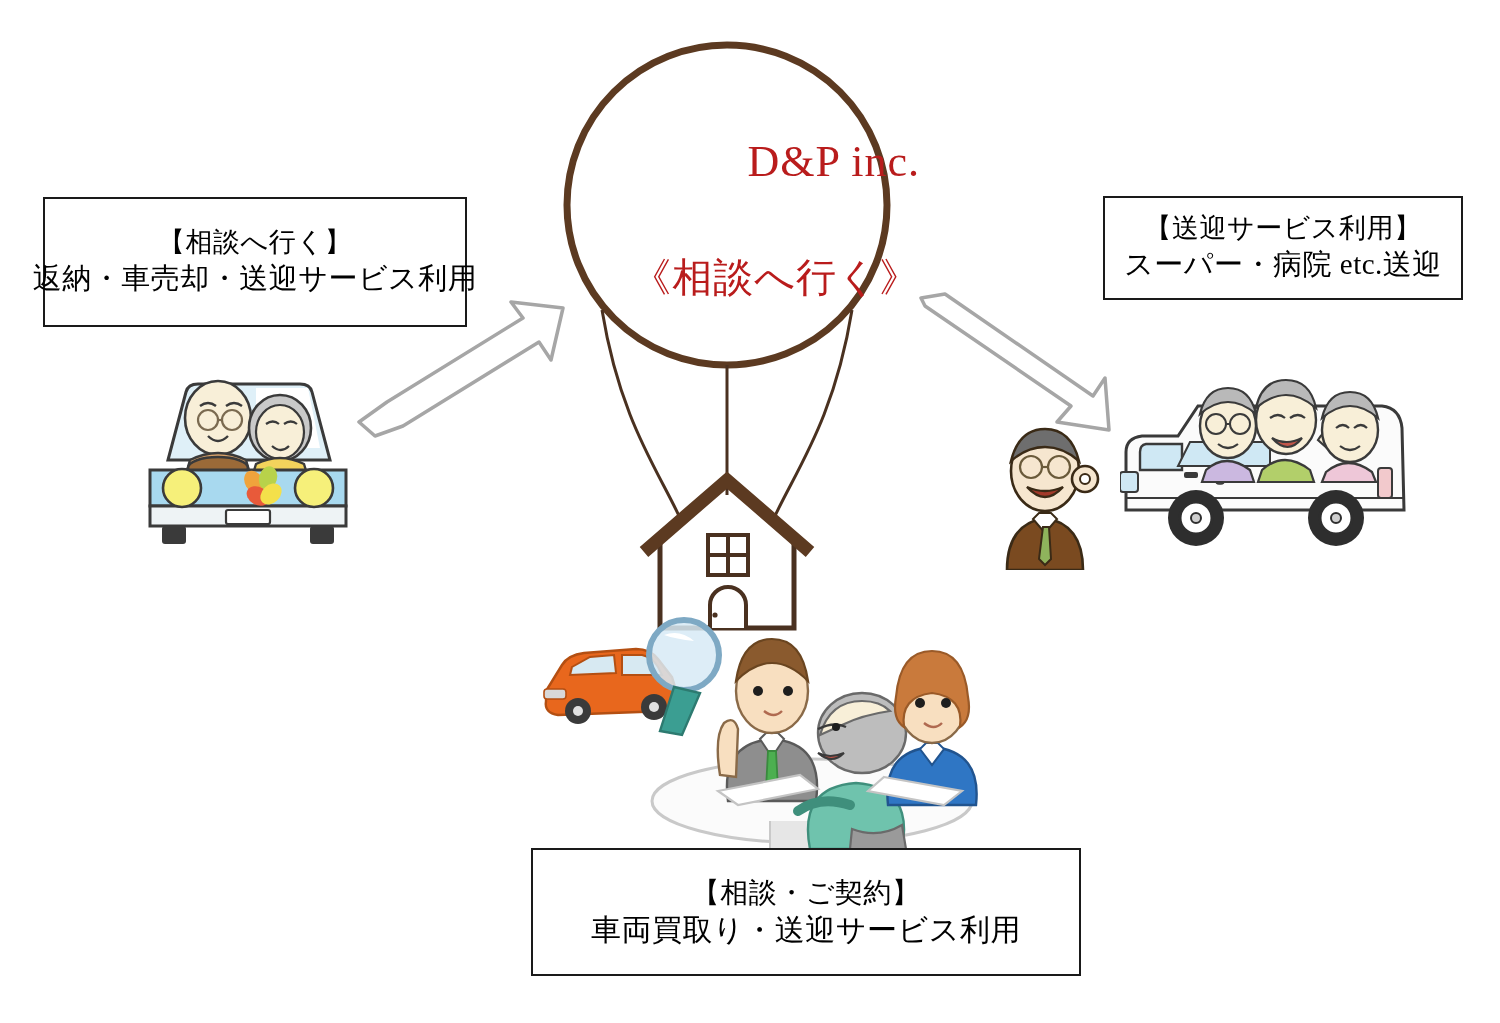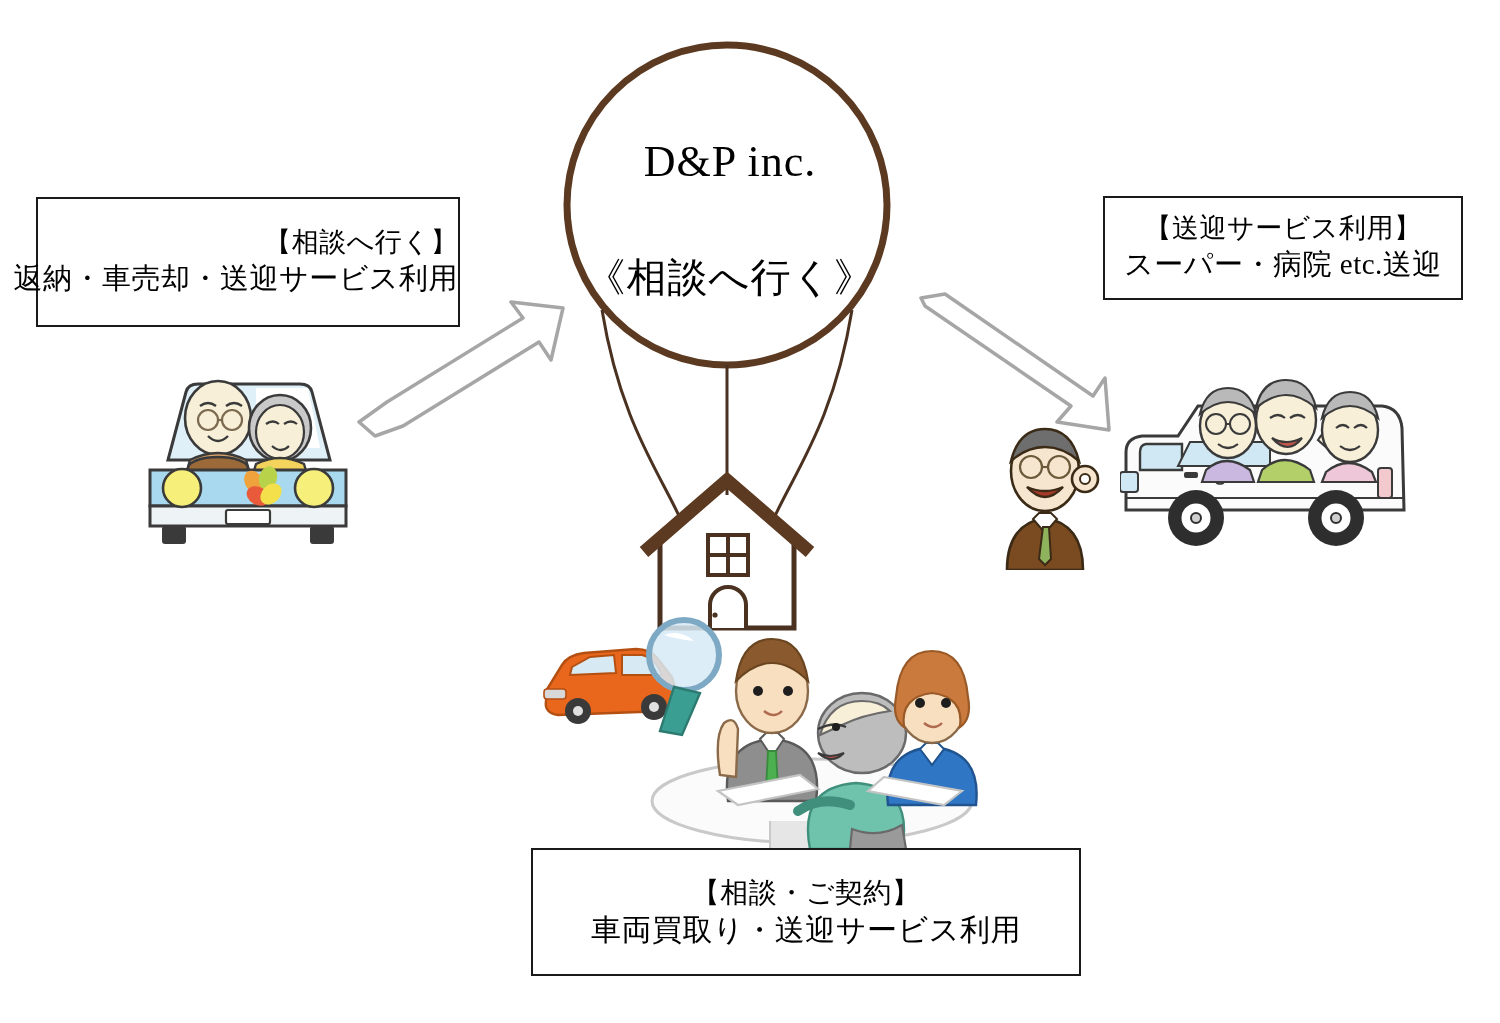--- a/index.html
+++ b/index.html
@@ -19,31 +19,31 @@
     border:2px solid #1a1a1a;
     background:#ffffff;
     display:flex;flex-direction:column;
     align-items:center;justify-content:center;
     color:#000;
     z-index:40;
   }
   .tb-line1{font-size:27px;line-height:1.25;letter-spacing:.5px;white-space:nowrap;}
   .tb-line2{font-size:29px;line-height:1.3;letter-spacing:.5px;white-space:nowrap;}
 
-  #box-left{left:36px;top:197px;width:424px;height:130px;align-items:flex-end;}
+  #box-left{left:43px;top:197px;width:424px;height:130px;}
   #box-right{left:1103px;top:196px;width:360px;height:104px;}
   #box-bottom{left:531px;top:848px;width:550px;height:128px;}
   #box-bottom .tb-line1{font-size:28px;}
   #box-bottom .tb-line2{font-size:30px;}
 
   
   #balloon-wrap{left:540px;top:40px;width:380px;height:600px;z-index:20;}
   .balloon-title{
-    position:absolute;left:0;right:0;text-align:center;
-    color:#000000;white-space:nowrap;
+    position:absolute;left:0;right:0;text-align:right;
+    color:#b91c1c;white-space:nowrap;
   }
   #balloon-name{top:96px;font-size:44px;letter-spacing:1px;}
   #balloon-sub{top:210px;font-size:40px;letter-spacing:1px;
       font-family:"DejaVu Sans","Liberation Sans",sans-serif;font-weight:400;}
 
   
   .arrowsvg{z-index:30;}
   #arrow-left{left:355px;top:290px;width:230px;height:150px;}
   #arrow-right{left:915px;top:292px;width:200px;height:140px;}
 

